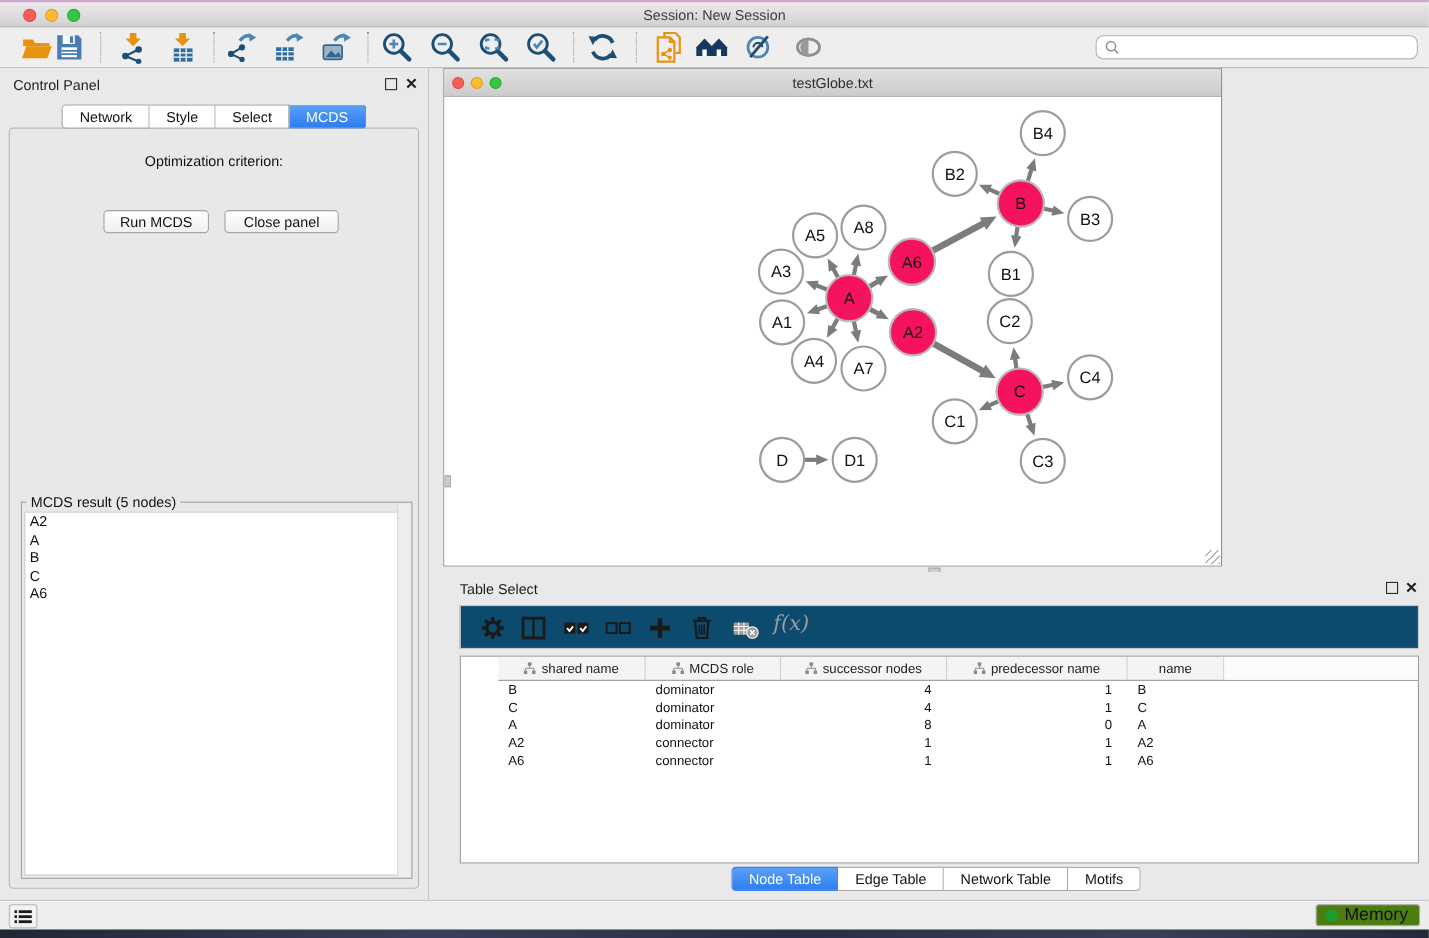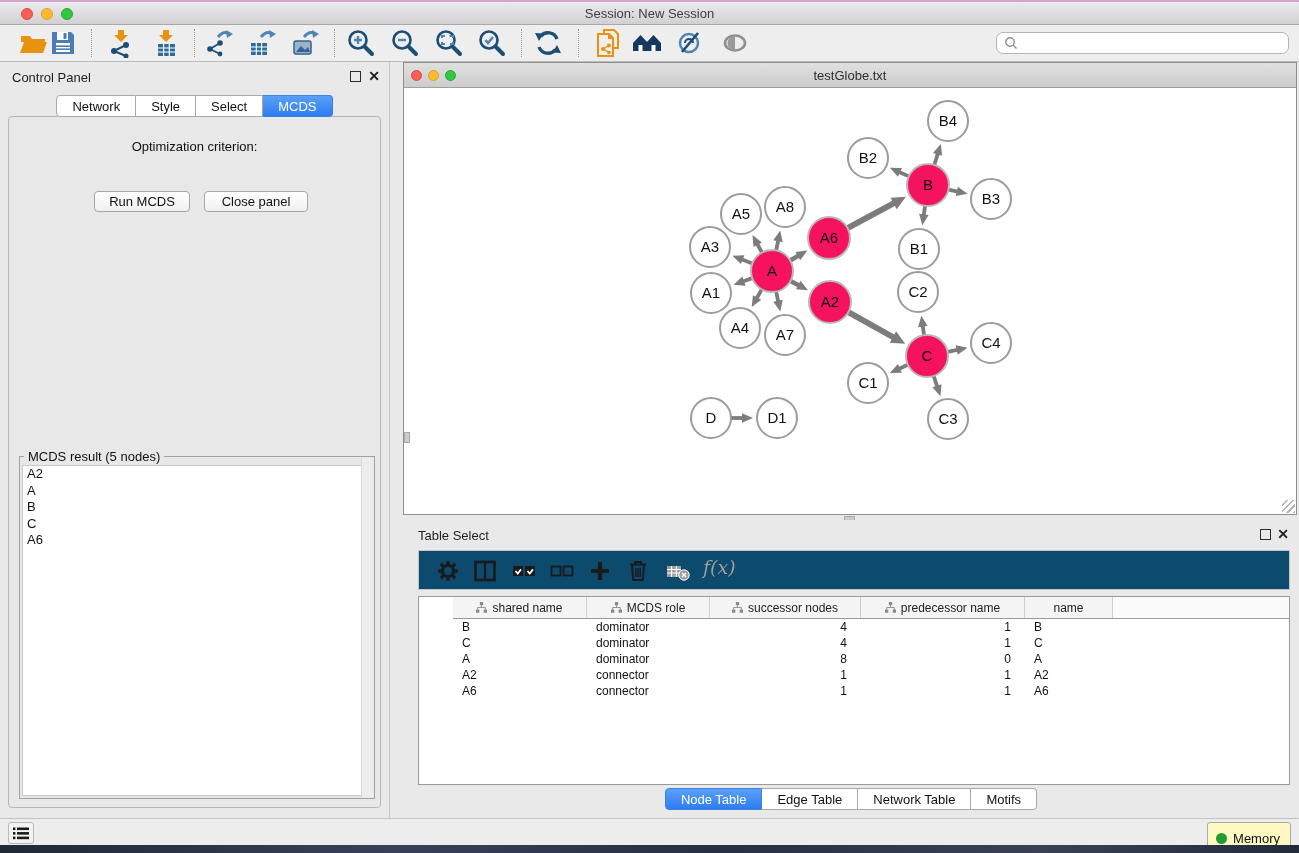--- a/index.html
+++ b/index.html
@@ -66,21 +66,21 @@
     border:1px solid #a2a2a2; }
   .result-legend { position:absolute; left:4px; top:-8px; background:#e8e8e8; padding:0 4px;
     font-size:13px; color:#111; }
   .result-list { position:absolute; left:2px; right:2px; top:8px; bottom:2px; background:#fff;
     border:1px solid #c9c9c9; overflow:hidden; }
   .result-item { font-size:13px; color:#111; line-height:16.5px; padding-left:4px; }
   .result-scroll { position:absolute; right:1px; top:1px; bottom:1px; width:12px;
     background:#ededed; border-left:1px solid #d8d8d8; }
 
   
-  .network-window { position:absolute; left:403px; top:0; width:894px; height:453px;
+  .network-window { position:absolute; left:403px; top:0; width:708px; height:453px;
     background:#fff; border:1px solid #8e8e8e; }
   .nw-titlebar { position:relative; height:25px; background:linear-gradient(#e0e0e0,#cccccc);
     border-bottom:1px solid #a0a0a0; }
   .nw-title { position:absolute; left:0; right:0; top:5px; text-align:center; font-size:13px; color:#2e2e2e; }
   .ntl { position:absolute; top:7px; width:11px; height:11px; border-radius:50%; }
   .ntl.red { left:7px; background:#f95e57; border:1px solid #dd4a42; }
   .ntl.yellow { left:24px; background:#fdbc2f; border:1px solid #df9f23; }
   .ntl.green { left:41px; background:#32c842; border:1px solid #28a834; }
   .nw-canvas { position:absolute; left:0; top:26px; right:0; bottom:0; background:#fff; overflow:hidden; }
   .nw-canvas svg { position:absolute; left:0; top:0; }
@@ -114,23 +114,23 @@
 
   .tp-tabs { position:absolute; left:0; right:0; top:268px; text-align:center; font-size:13px; }
 
   
   .statusbar { position:absolute; left:0; top:818px; width:100%; height:27px;
     background:#ededed; border-top:1px solid #c3c3c3; }
   .sb-listbtn { position:absolute; left:8px; top:3px; width:26px; height:22px;
     background:#f2f2f2; border:1px solid #b8b8b8; border-radius:3px;
     display:flex; align-items:center; justify-content:center; }
   .sb-listbtn svg { width:16px; height:13px; }
-  .memory-btn { position:absolute; right:8px; top:3px; height:32px; padding:0 10px 0 8px;
-    background:#fef9c3; border:1px solid #ababab; border-radius:3px;
-    display:flex; align-items:center; gap:6px; font-size:13px; color:#111; }
+  .memory-btn { position:absolute; right:8px; top:3px; height:20px; padding:0 10px 0 8px;
+    background:#4d7c0f; border:1px solid #ababab; border-radius:3px;
+    display:flex; align-items:center; gap:6px; font-size:16px; color:#111; }
   .mem-dot { width:11px; height:11px; border-radius:50%; background:#1f9d31; }
 
   .desktop-strip { position:absolute; left:0; top:845px; width:100%; height:8px;
     background:linear-gradient(90deg,#1f2835,#39415a 30%,#272f44 55%,#3a4156 80%,#222b3a); }
 </style>
 </head>
 <body>
 
 <div class="app">
 

